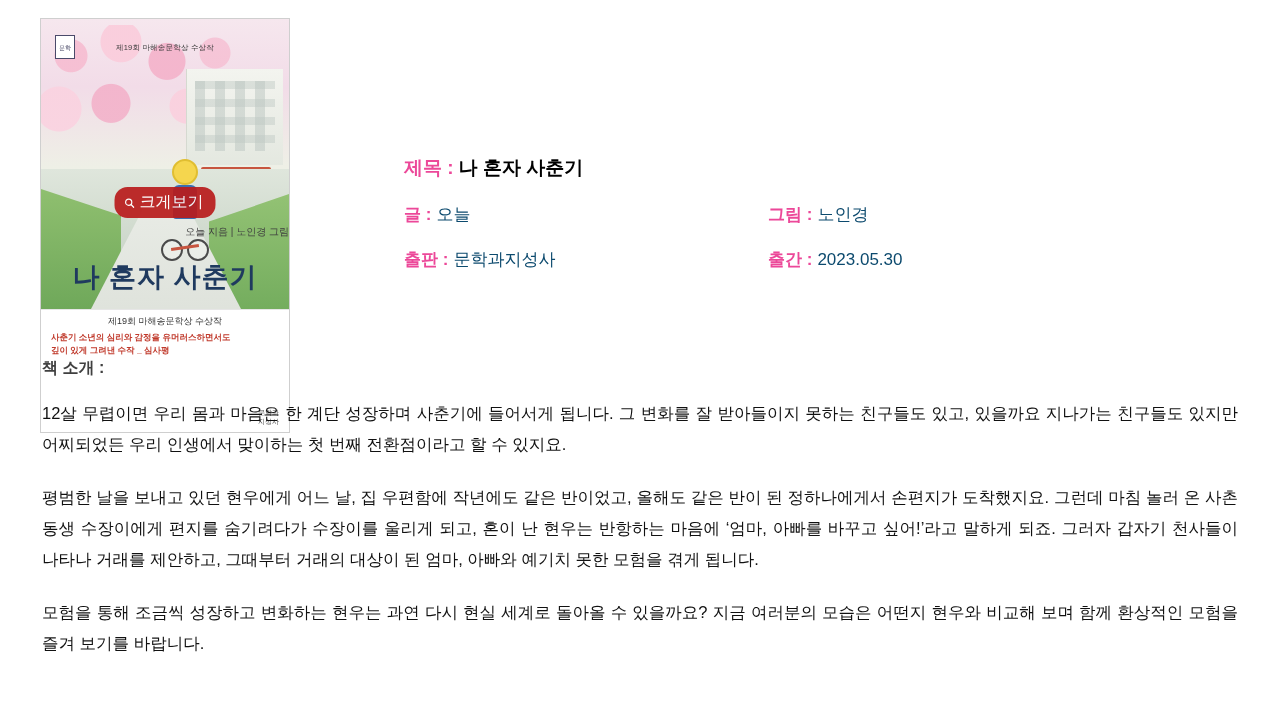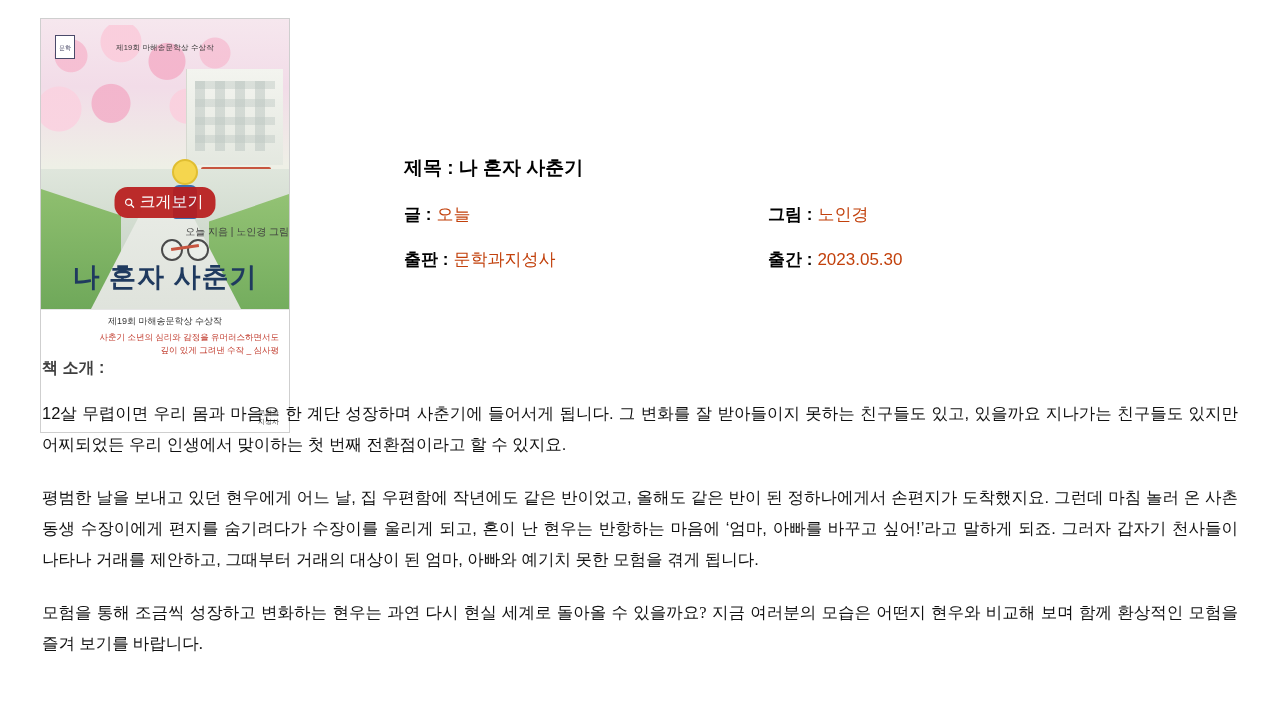--- a/index.html
+++ b/index.html
@@ -209,25 +209,25 @@
   .cover-award {
     position: absolute;
     left: 0; right: 0; top: 296px;
     text-align: center;
     font-size: 9px;
     color: #333333;
   }
   .cover-blurb {
     position: absolute;
     left: 10px; right: 10px; top: 312px;
-    text-align: right;
+    text-align: left;
     font-size: 8.5px;
     line-height: 13px;
     color: #c0392b;
-    font-weight: normal;
+    font-weight: bold;
   }
   .cover-pub {
     position: absolute;
     right: 10px; bottom: 6px;
     font-size: 7px;
     color: #4a4a4a;
     line-height: 9px;
     text-align: center;
   }
 
@@ -242,28 +242,28 @@
     display: flex;
     align-items: baseline;
     margin-bottom: 22px;
   }
   .meta-cell {
     display: flex;
     align-items: baseline;
   }
   .meta-cell.col1 { width: 364px; }
   .meta-label {
-    color: #000000;
+    color: #ec4899;
     font-weight: bold;
     font-size: 17px;
     white-space: nowrap;
   }
   .meta-value {
     font-size: 17px;
-    color: #c2410c;
+    color: #0c4a6e;
     margin-left: 5px;
     white-space: nowrap;
   }
   .meta-row.title .meta-label,
   .meta-row.title .meta-value {
     font-size: 19px;
     font-weight: bold;
   }
   .meta-row.title .meta-value { color: #000000; }
 
@@ -284,21 +284,21 @@
   }
   .body-copy p {
     margin: 0 0 22px 0;
     font-size: 16.5px;
     line-height: 31px;
     color: #111111;
     text-align: justify;
     text-justify: inter-word;
     word-break: keep-all;
   }
-  .body-copy p:last-child { margin-bottom: 4px; font-family: Liberation Serif, serif; }
+  .body-copy p:last-child { margin-bottom: 4px; }
 </style>
 </head>
 <body>
 
 <div class="page">
 
   <div class="cover-wrap">
     <div class="cover-sky"></div>
     <div class="cover-blossom"></div>
     <div class="cover-building"></div>

